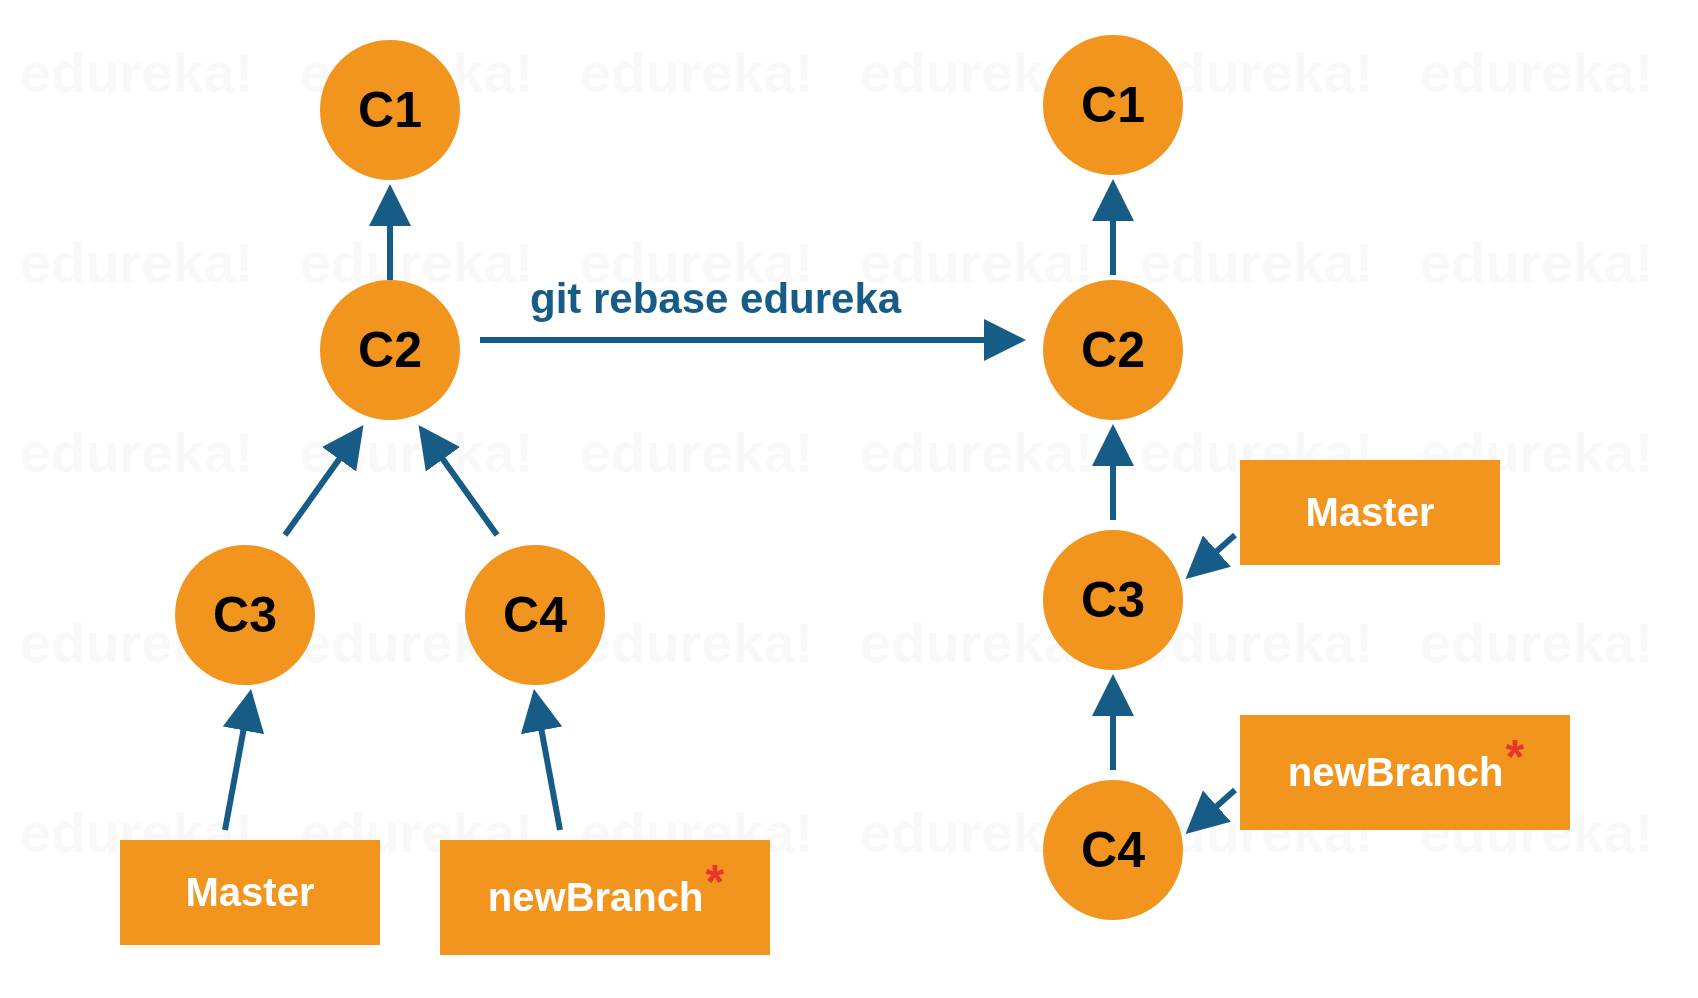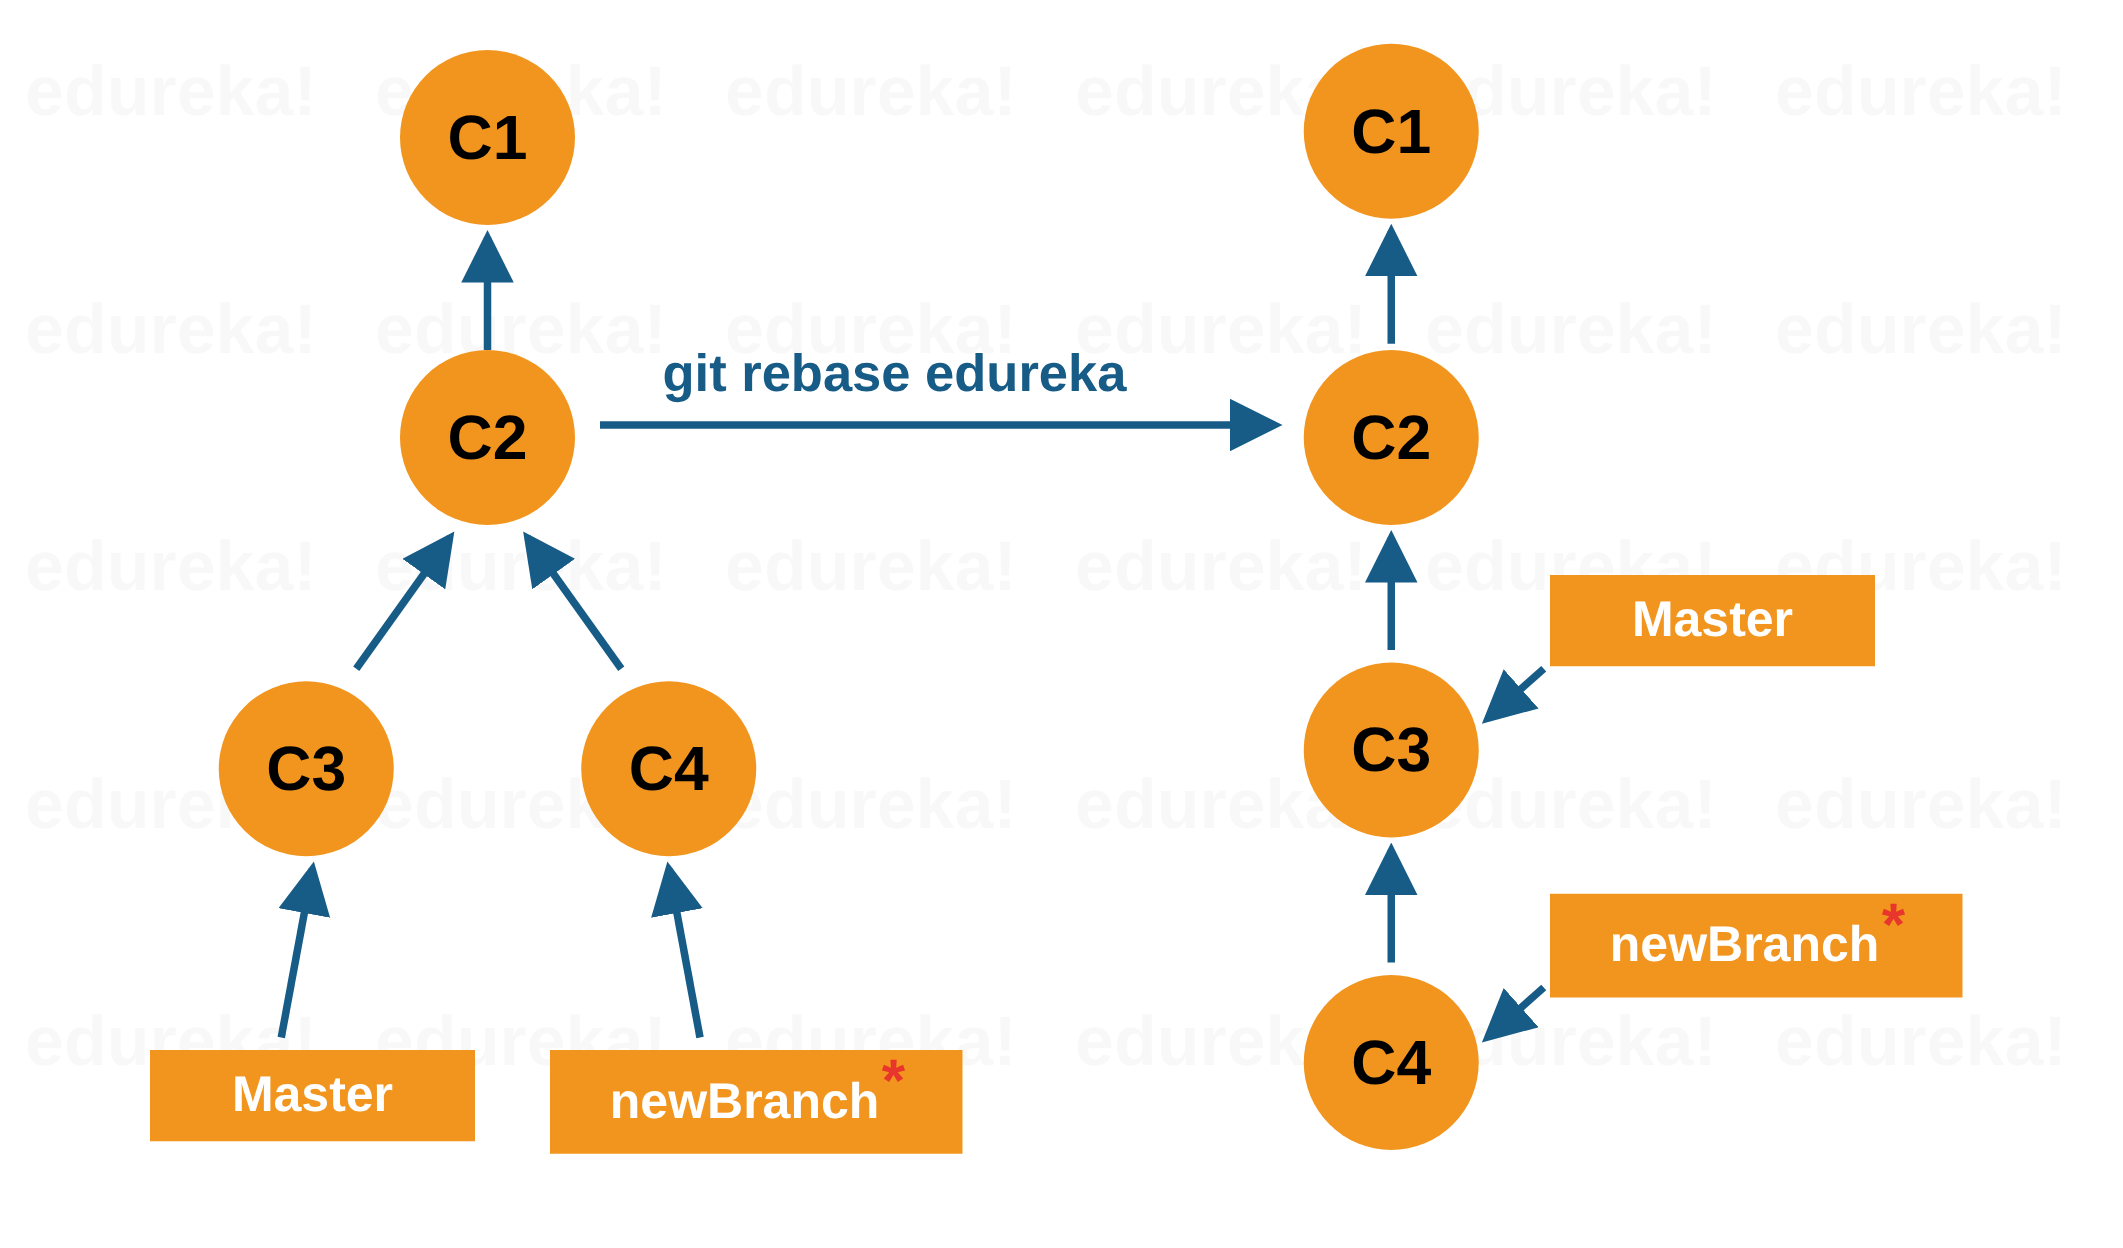--- a/index.html
+++ b/index.html
@@ -18,21 +18,21 @@
       border-radius: 50%;
       display: flex;
       align-items: center;
       justify-content: center;
       color: #000000;
       font-weight: 700;
       font-size: 50px;
     }
     .branch-box {
       position: absolute;
-      padding: 14px 28px;
+      padding: 30px 28px;
       color: #fff;
       font-weight: 700;
       font-size: 40px;
       display: flex;
       align-items: center;
     }
     .star {
       color: #e8362d;
       font-size: 48px;
       font-weight: 700;

